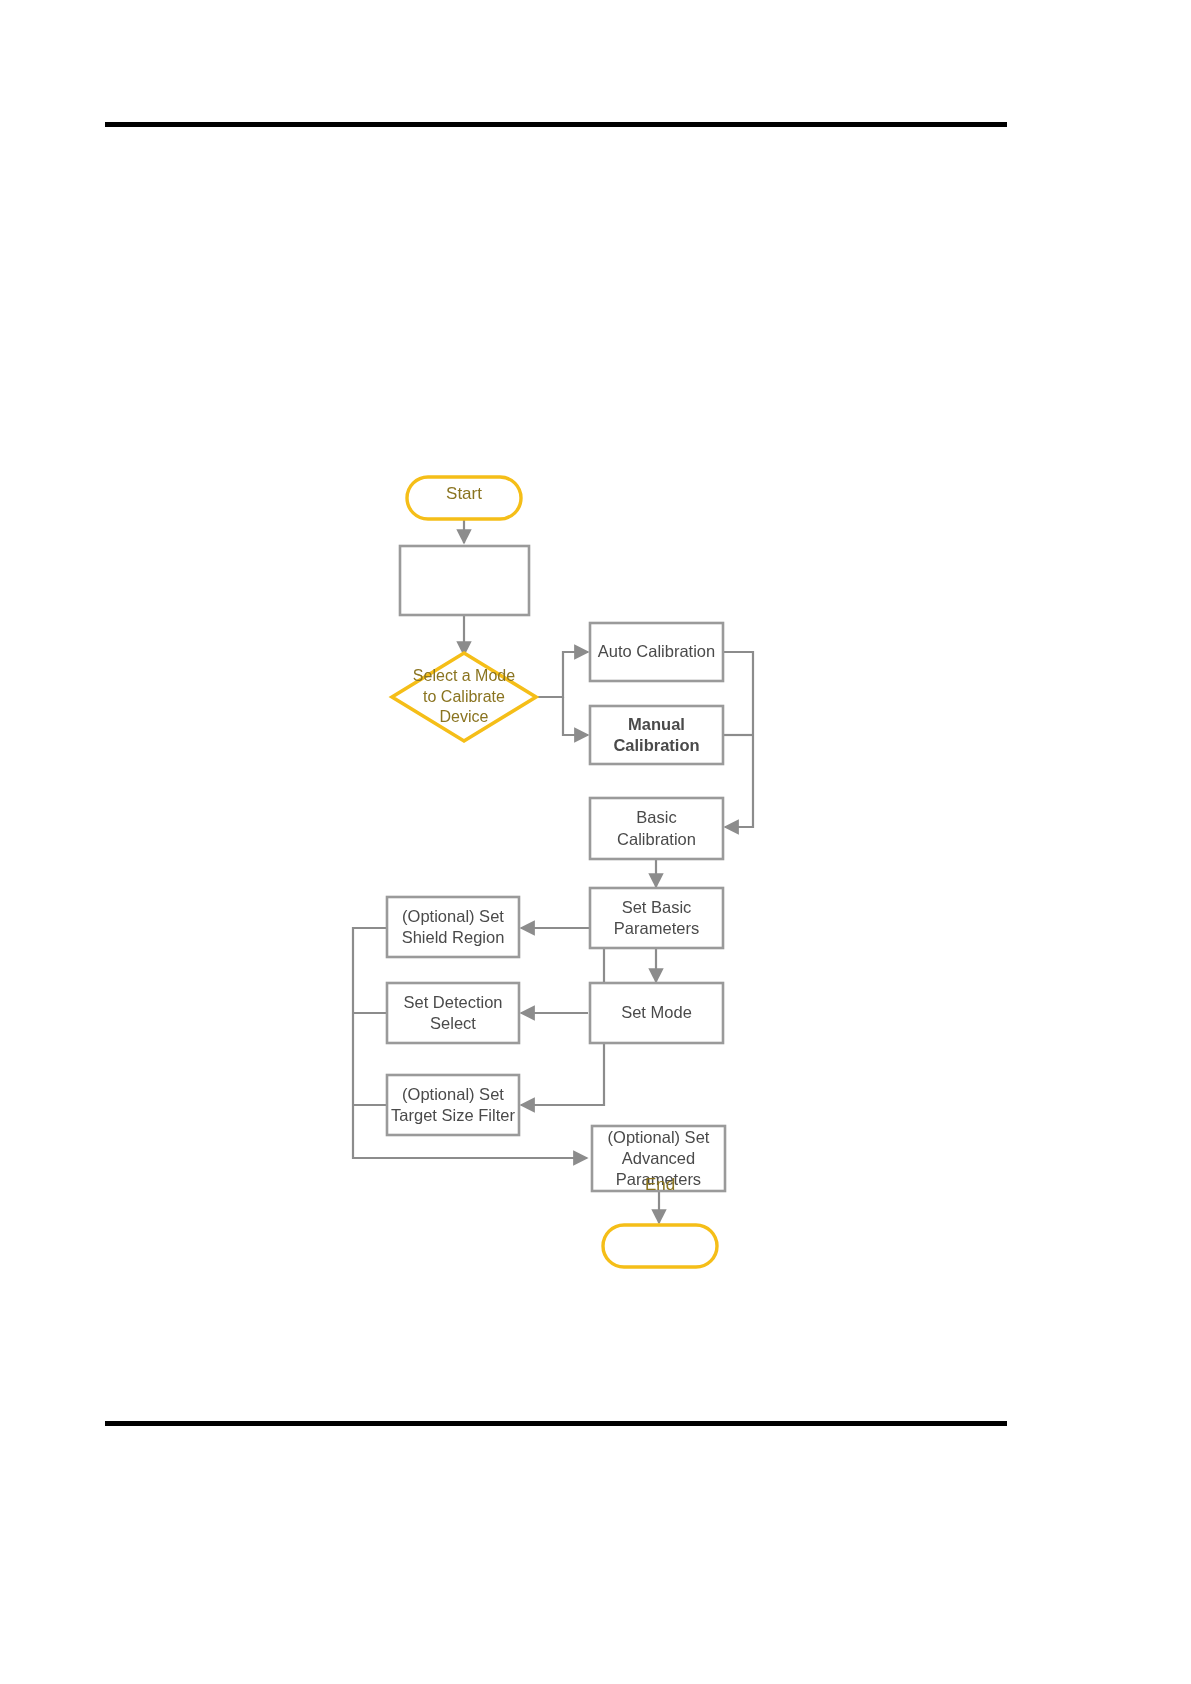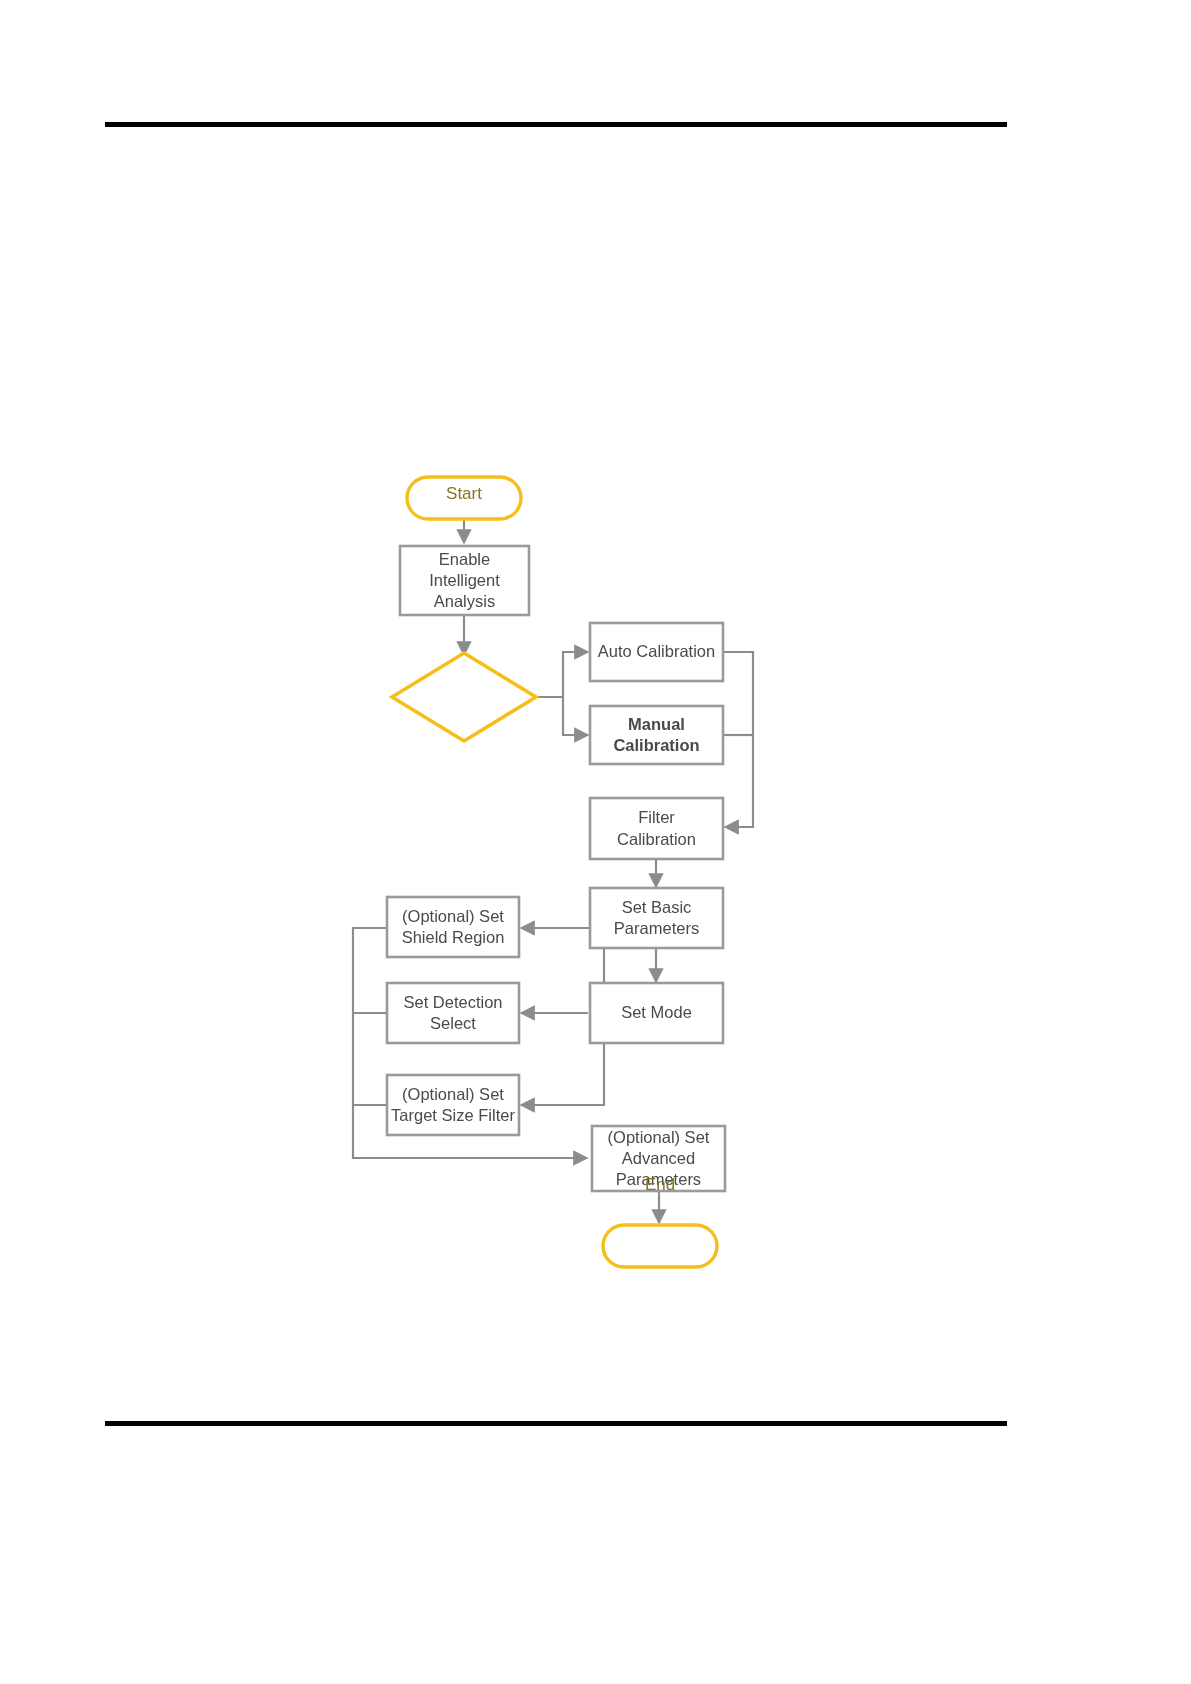--- a/index.html
+++ b/index.html
@@ -119,31 +119,31 @@
       <rect x="387" y="1075" width="132" height="60" fill="#ffffff" stroke="#9a9a9a" stroke-width="2.6"></rect>
 
       <rect x="592" y="1126" width="133" height="65" fill="#ffffff" stroke="#9a9a9a" stroke-width="2.6"></rect>
 
       <rect x="603" y="1225" width="114" height="42" rx="21" ry="21" fill="#ffffff" stroke="#F5BE18" stroke-width="3.4"></rect>
     </g>
   </svg>
 
   <div class="node-label term-label" style="left:407px;top:477px;width:114px;height:34px;">Start</div>
 
-  <div class="node-label proc-label" style="left:400px;top:546px;width:129px;height:69px;">Enable
-Intelligent
-Analysis</div>
 
+  <div class="node-label dec-label" style="left:382px;top:655px;width:164px;height:84px;">Select a Mode
+to Calibrate
+Device</div>
 
   <div class="node-label proc-label" style="left:590px;top:623px;width:133px;height:58px;">Auto Calibration</div>
 
   <div class="node-label proc-label" style="left:590px;top:706px;width:133px;height:58px;font-weight:bold;">Manual
 Calibration</div>
 
-  <div class="node-label proc-label" style="left:590px;top:798px;width:133px;height:61px;">Filter
+  <div class="node-label proc-label" style="left:590px;top:798px;width:133px;height:61px;">Basic
 Calibration</div>
 
   <div class="node-label proc-label" style="left:590px;top:888px;width:133px;height:60px;">Set Basic
 Parameters</div>
 
   <div class="node-label proc-label" style="left:590px;top:983px;width:133px;height:60px;">Set Mode</div>
 
   <div class="node-label proc-label" style="left:387px;top:897px;width:132px;height:60px;">(Optional) Set
 Shield Region</div>
 

